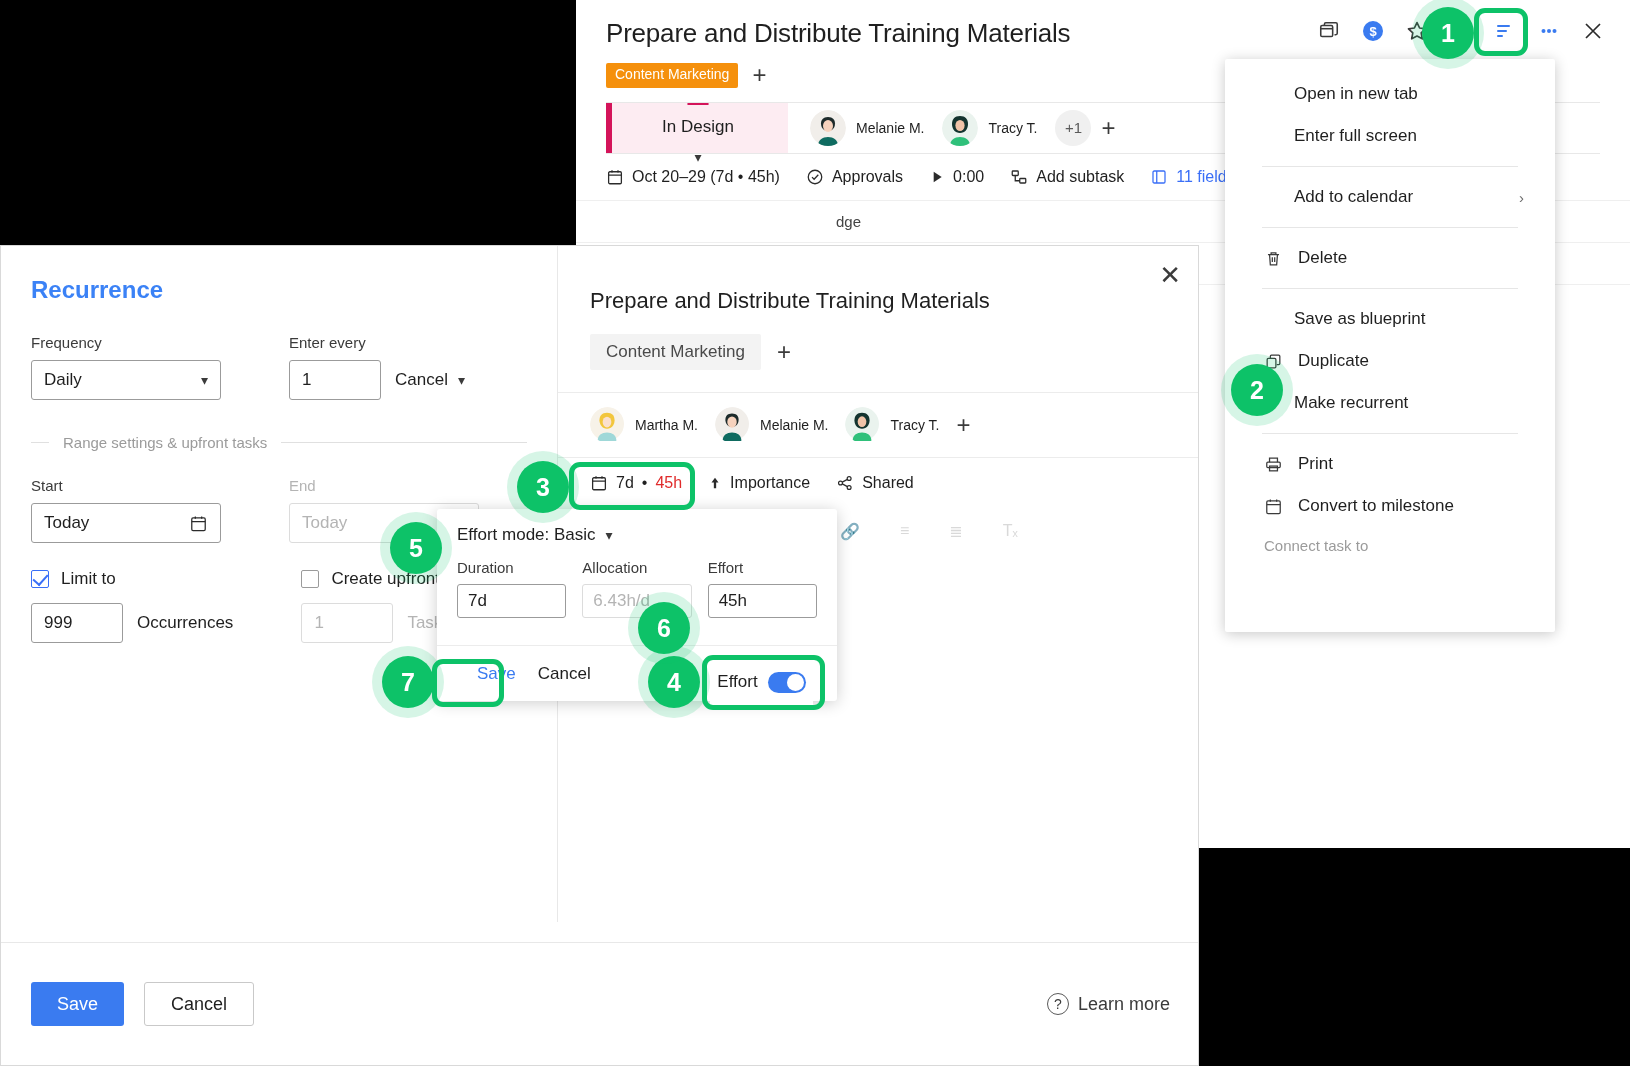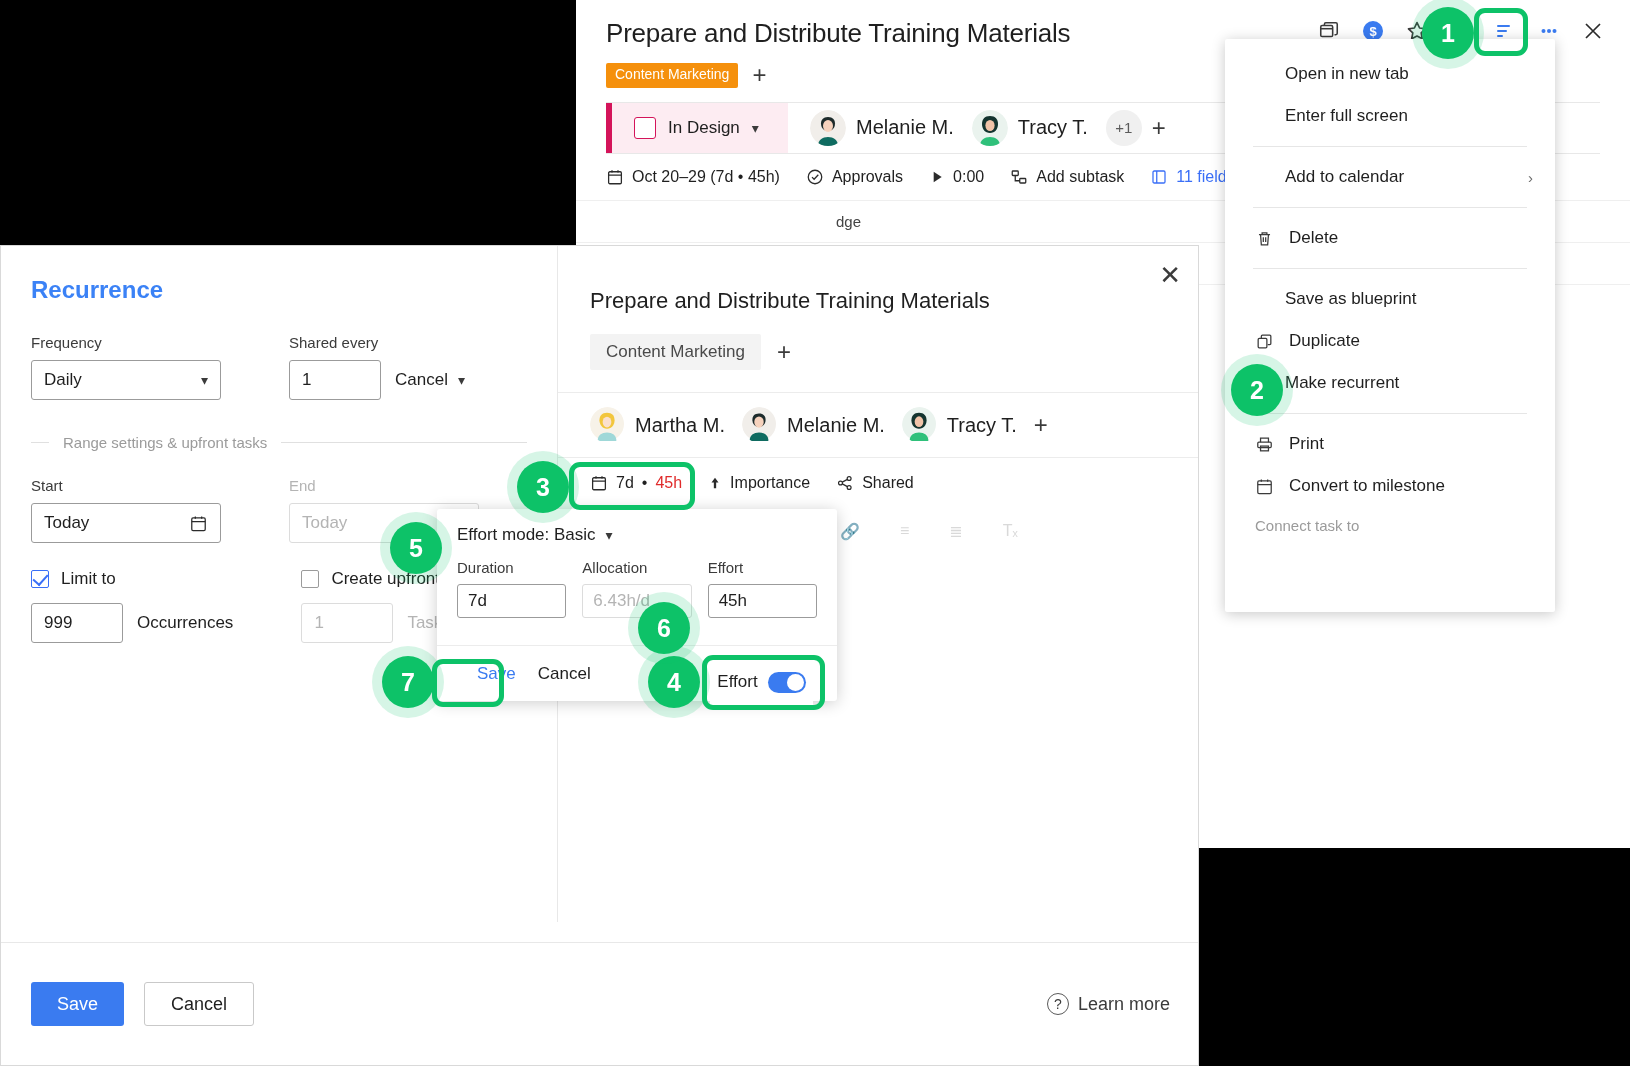--- a/index.html
+++ b/index.html
@@ -33,29 +33,29 @@
   .tw-icons .ic{ width:26px; height:26px; display:flex; align-items:center; justify-content:center; color:#3b3b3b; }
   .ic svg{ display:block; }
 
   
   .tw-statusrow{
     margin-top:14px; display:flex; align-items:stretch; height:52px;
     border-top:1px solid #e8e8e8; border-bottom:1px solid #e8e8e8;
   }
   .status-chip{
     display:flex; align-items:center; gap:12px; padding:0 26px 0 22px;
-    background:#fdecf2; border-left:6px solid #d4145a; min-width:182px;
+    background:#fdecf2; border-left:6px solid #d4145a; min-width:182px;flex-direction:column;
   }
   .status-box{ width:22px; height:22px; border:1.6px solid #d4145a; border-radius:3px; background:#fff; }
   .status-text{ font-size:17px; color:#1f1f1f; }
   .chev{ font-size:14px; color:#3b3b3b; }
   .assignees{ display:flex; align-items:center; gap:10px; padding-left:22px; }
   .av{ width:36px; height:36px; border-radius:50%; overflow:hidden; flex:none; }
   .av svg{ display:block; }
-  .aname{ font-size:20px; color:#1f1f1f; margin-right:8px; }
+  .aname{ font-size:14px; color:#1f1f1f; margin-right:8px; }
   .plus-count{
     width:36px;height:36px;border-radius:50%;background:#f0f0f0;color:#5b5b5b;
     display:flex;align-items:center;justify-content:center;font-size:15px;
   }
 
   
   .tw-metarow{
     display:flex; align-items:flex-end; gap:26px; padding:14px 30px 14px 30px;
     font-size:16px; color:#1f1f1f;
   }
@@ -70,23 +70,23 @@
   .tw-field .fl{ width:230px; color:#7a7a7a; }
 
   .desc-block{ padding:18px 30px 0 30px; }
   .desc-toolbar{ display:flex; gap:32px; color:#d9d9d9; padding:8px 0 14px 220px; }
   .desc-faded{ color:#d6d6d6; font-size:18px; line-height:1.55; }
   .desc-strong{ color:#444; font-size:18px; font-weight:700; }
   .desc-note{ color:#3b3b3b; font-size:17px; }
 
   
   .ctx-menu{
-    position:absolute; left:1225px; top:39px; width:330px; height:573px;
+    position:absolute; left:1225px; top:59px; width:330px; height:573px;
     background:#fff; box-shadow:0 2px 14px rgba(0,0,0,.22); border-radius:2px;
-    padding:14px 0; z-index:40;
+    padding:14px 9px; z-index:40;
   }
   .ctx-item{
     display:flex; align-items:center; gap:14px; height:42px; padding:0 22px 0 28px;
     font-size:17px; color:#1f1f1f; cursor:pointer; position:relative;
   }
   .ctx-item .ci{ width:22px; display:flex; align-items:center; justify-content:center; color:#3b3b3b; }
   .ctx-item.no-icon{ padding-left:60px; }
   .ctx-sep{ height:1px; background:#e6e6e6; margin:9px 28px; }
   .ctx-label{ font-size:15px; color:#9b9b9b; padding:10px 0 4px 30px; }
   .ctx-arrow{ margin-left:auto; color:#6b6b6b; font-size:15px; }
@@ -470,21 +470,21 @@
 
       <div class="row2">
         <div>
           <div class="fld-label">Frequency</div>
           <div class="select-box">
             <span>Daily</span>
             <span class="chev">▾</span>
           </div>
         </div>
         <div>
-          <div class="fld-label">Shared every</div>
+          <div class="fld-label">Enter every</div>
           <div style="display:flex;align-items:center;">
             <div class="num-box">
               <span>1</span>
             </div>
             <div class="inline-sel">
               <span>Cancel</span>
               <span class="chev">▾</span>
             </div>
           </div>
         </div>

